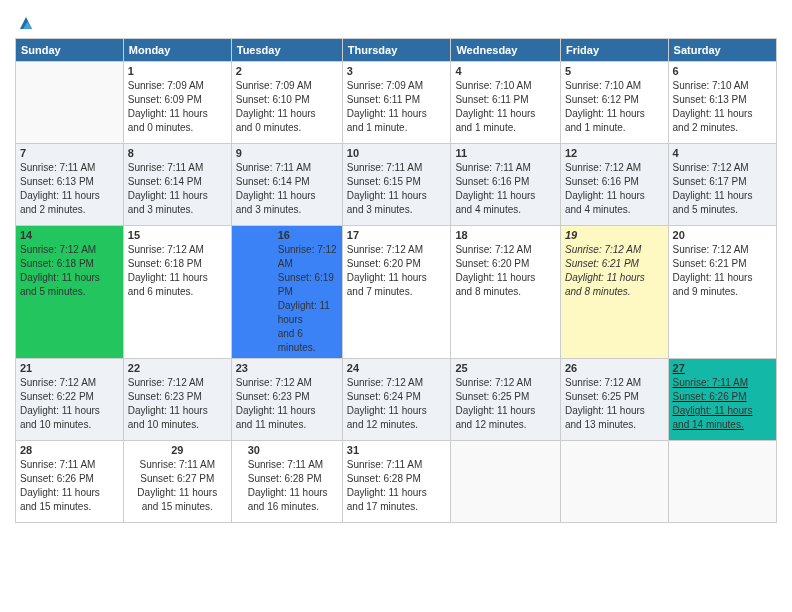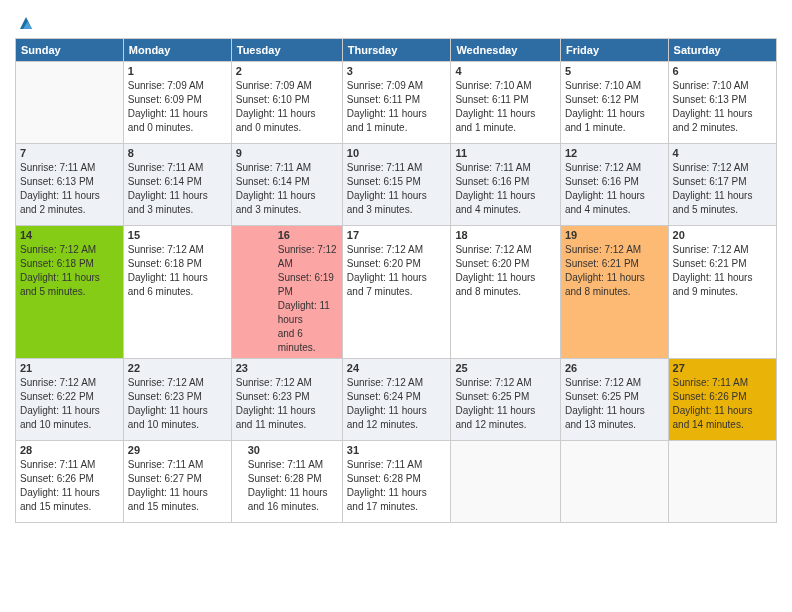--- a/index.html
+++ b/index.html
@@ -219,56 +219,56 @@
           </td>
           <td style="background-color: rgb(238, 242, 247);">
             <span class="day-num">4</span>
             <div class="day-info" style="white-space: pre-line;">Sunrise: 7:12 AM
 Sunset: 6:17 PM
 Daylight: 11 hours
 and 5 minutes.</div>
           </td>
         </tr>
         <tr>
-          <td style="background-color: #84cc16;">
+          <td style="background-color: #22c55e;">
             <span class="day-num">14</span>
             <div class="day-info" style="white-space: pre-line;">Sunrise: 7:12 AM
 Sunset: 6:18 PM
 Daylight: 11 hours
 and 5 minutes.</div>
           </td>
           <td style="background-color: rgb(255, 255, 255);">
             <span class="day-num">15</span>
             <div class="day-info" style="white-space: pre-line;">Sunrise: 7:12 AM
 Sunset: 6:18 PM
 Daylight: 11 hours
 and 6 minutes.</div>
           </td>
-          <td style="background-color: #fca5a5; padding-left: 46px;">
+          <td style="background-color: #3b82f6; padding-left: 46px;">
             <span class="day-num">16</span>
             <div class="day-info" style="white-space: pre-line;">Sunrise: 7:12 AM
 Sunset: 6:19 PM
 Daylight: 11 hours
 and 6 minutes.</div>
           </td>
           <td style="background-color: rgb(255, 255, 255);">
             <span class="day-num">17</span>
             <div class="day-info" style="white-space: pre-line;">Sunrise: 7:12 AM
 Sunset: 6:20 PM
 Daylight: 11 hours
 and 7 minutes.</div>
           </td>
           <td style="background-color: rgb(255, 255, 255);">
             <span class="day-num">18</span>
             <div class="day-info" style="white-space: pre-line;">Sunrise: 7:12 AM
 Sunset: 6:20 PM
 Daylight: 11 hours
 and 8 minutes.</div>
           </td>
-          <td style="background-color: #fdba74;">
+          <td style="background-color: #fef9c3; font-style: italic;">
             <span class="day-num">19</span>
             <div class="day-info" style="white-space: pre-line;">Sunrise: 7:12 AM
 Sunset: 6:21 PM
 Daylight: 11 hours
 and 8 minutes.</div>
           </td>
           <td style="background-color: rgb(255, 255, 255);">
             <span class="day-num">20</span>
             <div class="day-info" style="white-space: pre-line;">Sunrise: 7:12 AM
 Sunset: 6:21 PM
@@ -312,37 +312,37 @@
 Daylight: 11 hours
 and 12 minutes.</div>
           </td>
           <td style="background-color: rgb(238, 242, 247);">
             <span class="day-num">26</span>
             <div class="day-info" style="white-space: pre-line;">Sunrise: 7:12 AM
 Sunset: 6:25 PM
 Daylight: 11 hours
 and 13 minutes.</div>
           </td>
-          <td style="background-color: #eab308;">
+          <td style="background-color: #14b8a6; text-decoration: underline;">
             <span class="day-num">27</span>
             <div class="day-info" style="white-space: pre-line;">Sunrise: 7:11 AM
 Sunset: 6:26 PM
 Daylight: 11 hours
 and 14 minutes.</div>
           </td>
         </tr>
         <tr>
           <td style="background-color: rgb(255, 255, 255);">
             <span class="day-num">28</span>
             <div class="day-info" style="white-space: pre-line;">Sunrise: 7:11 AM
 Sunset: 6:26 PM
 Daylight: 11 hours
 and 15 minutes.</div>
           </td>
-          <td style="background-color: rgb(255, 255, 255);">
+          <td style="background-color: rgb(255, 255, 255); text-align: center;">
             <span class="day-num">29</span>
             <div class="day-info" style="white-space: pre-line;">Sunrise: 7:11 AM
 Sunset: 6:27 PM
 Daylight: 11 hours
 and 15 minutes.</div>
           </td>
           <td style="background-color: rgb(255, 255, 255); padding-left: 16px;">
             <span class="day-num">30</span>
             <div class="day-info" style="white-space: pre-line;">Sunrise: 7:11 AM
 Sunset: 6:28 PM

